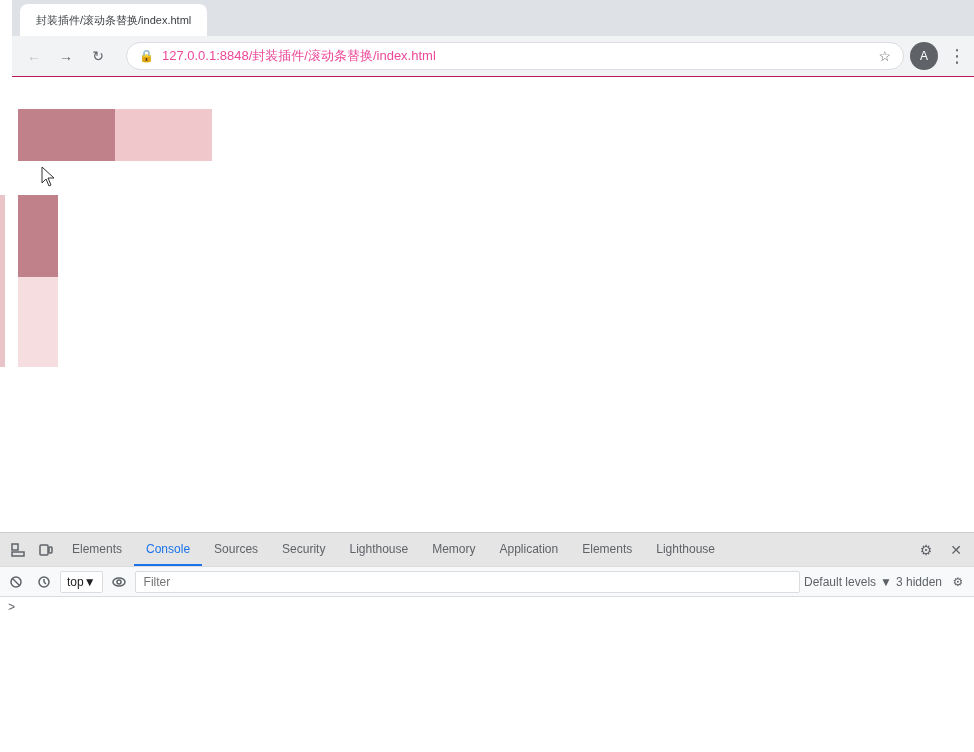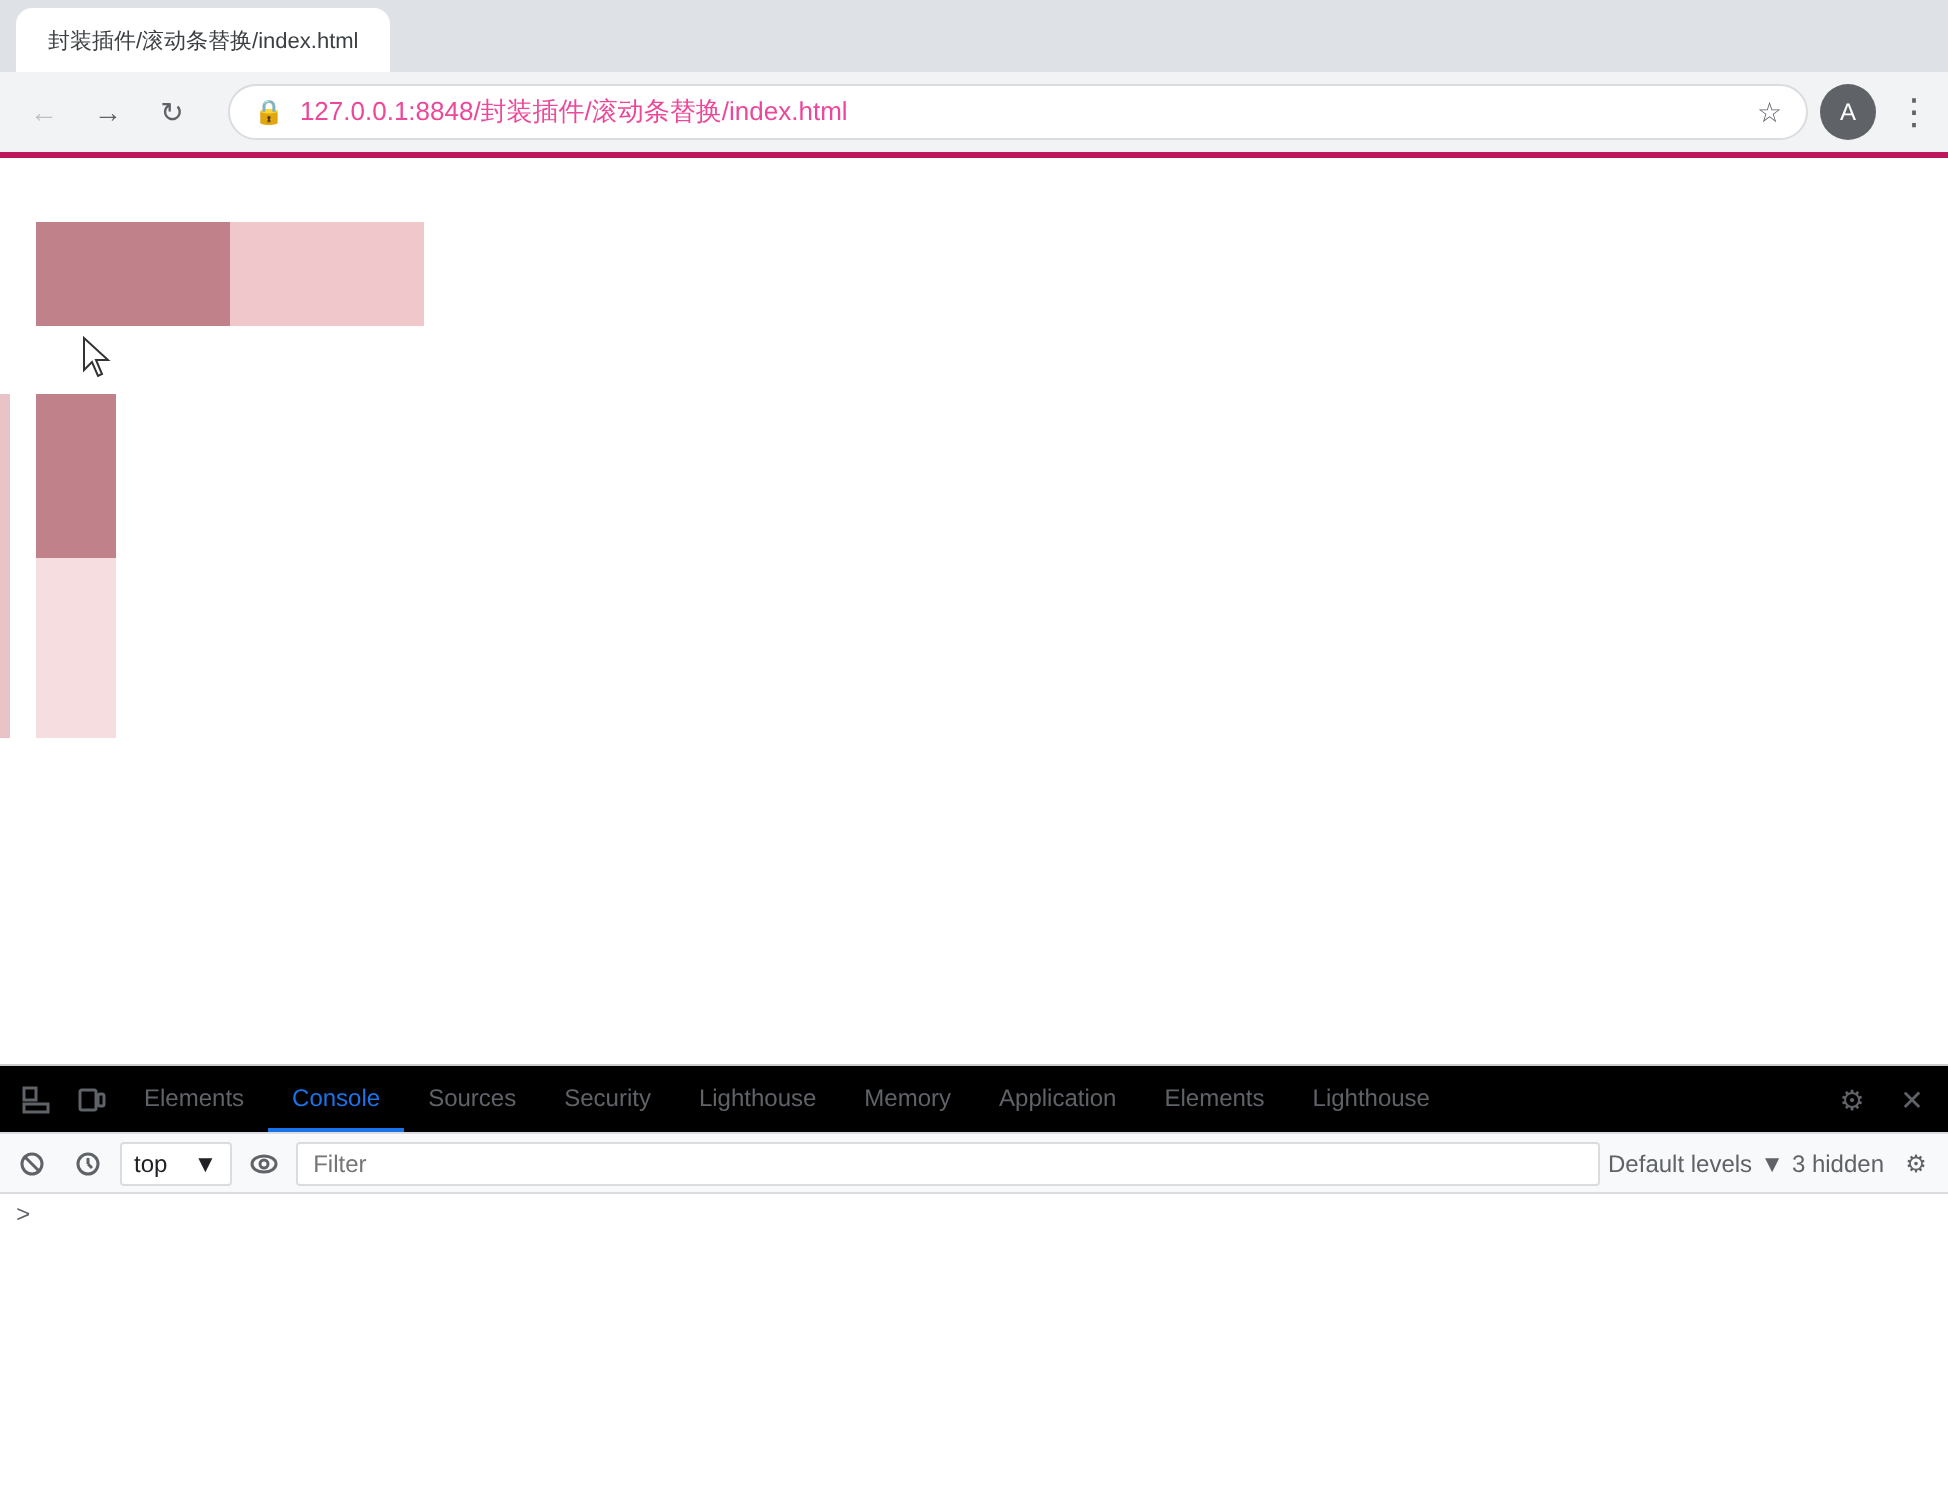--- a/index.html
+++ b/index.html
@@ -15,22 +15,23 @@
       width: 974px;
       height: 752px;
       overflow: hidden;
       display: flex;
       flex-direction: column;
     }
 
     
     .browser-chrome {
       background: #f1f3f4;
-      border-bottom: 3px solid #be185d;
+      border-bottom: 1px solid #be185d;
       flex-shrink: 0;
+      margin-left: 12px;
     }
 
     .nav-buttons {
       display: flex;
       align-items: center;
       gap: 4px;
       margin-right: 8px;
     }
 
     .nav-btn {
@@ -213,21 +214,21 @@
       background: #f8f9fa;
       display: flex;
       flex-direction: column;
       flex-shrink: 0;
     }
 
     .devtools-toolbar {
       display: flex;
       align-items: center;
       border-bottom: 1px solid #dadce0;
-      background: #000000;
+      background: #e5e5e5;
       height: 34px;
       padding: 0 4px;
     }
 
     .devtools-icon-btn {
       width: 28px;
       height: 28px;
       display: flex;
       align-items: center;
       justify-content: center;
@@ -297,21 +298,21 @@
     .context-selector {
       display: flex;
       align-items: center;
       background: #fff;
       border: 1px solid #dadce0;
       border-radius: 2px;
       padding: 2px 6px;
       font-size: 12px;
       color: #202124;
       cursor: pointer;
-      gap: 13px;
+      gap: 0;
       height: 22px;
     }
 
     .filter-input {
       flex: 1;
       border: 1px solid #dadce0;
       border-radius: 2px;
       padding: 2px 8px;
       font-size: 12px;
       height: 22px;

